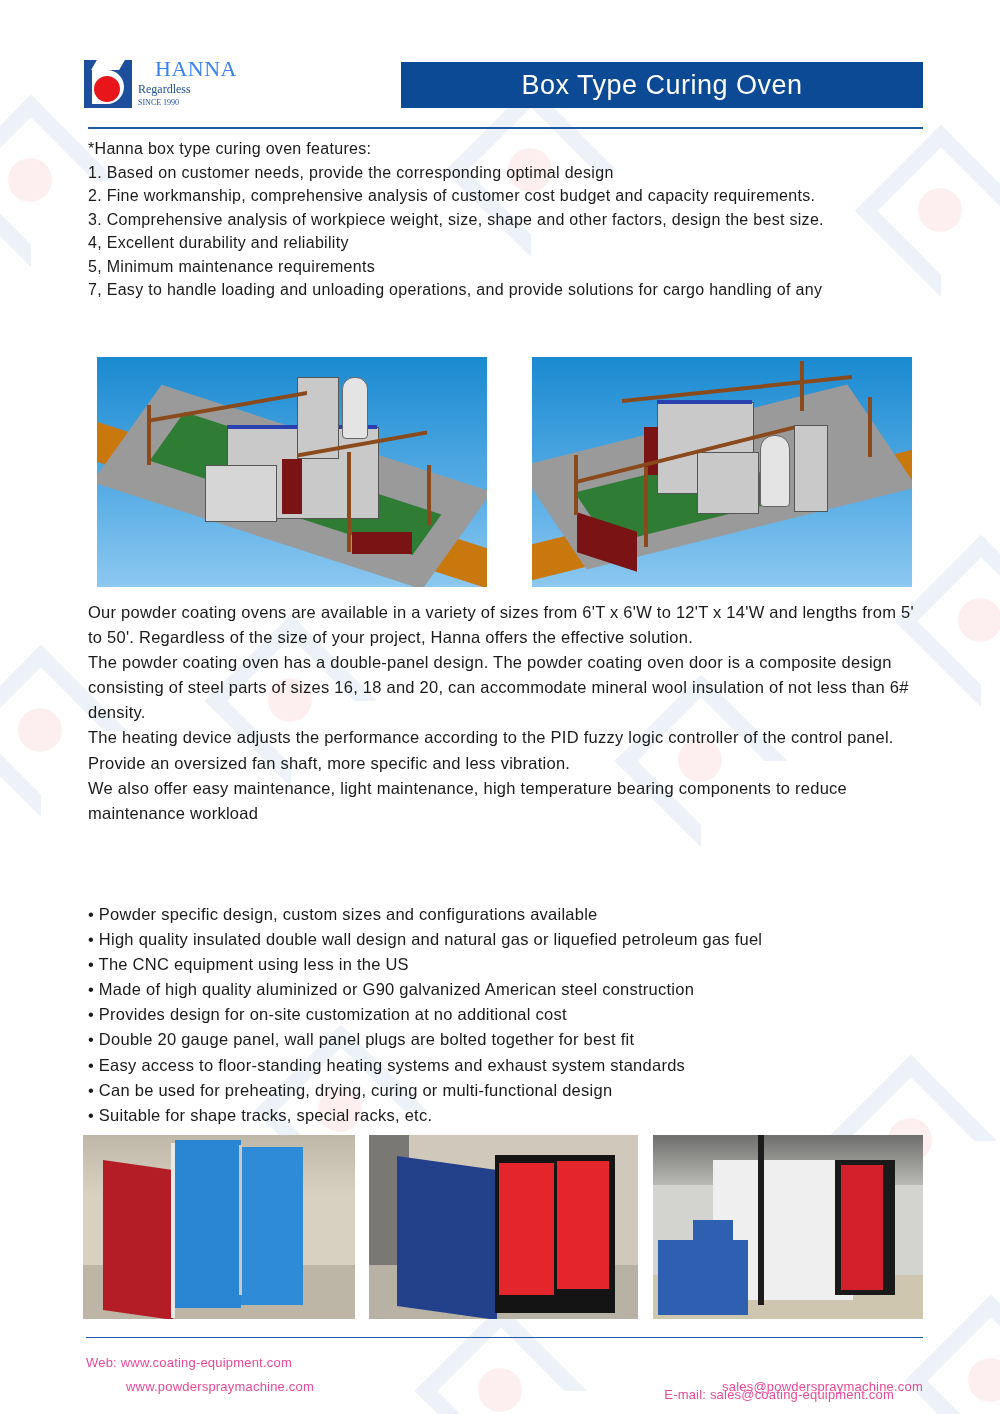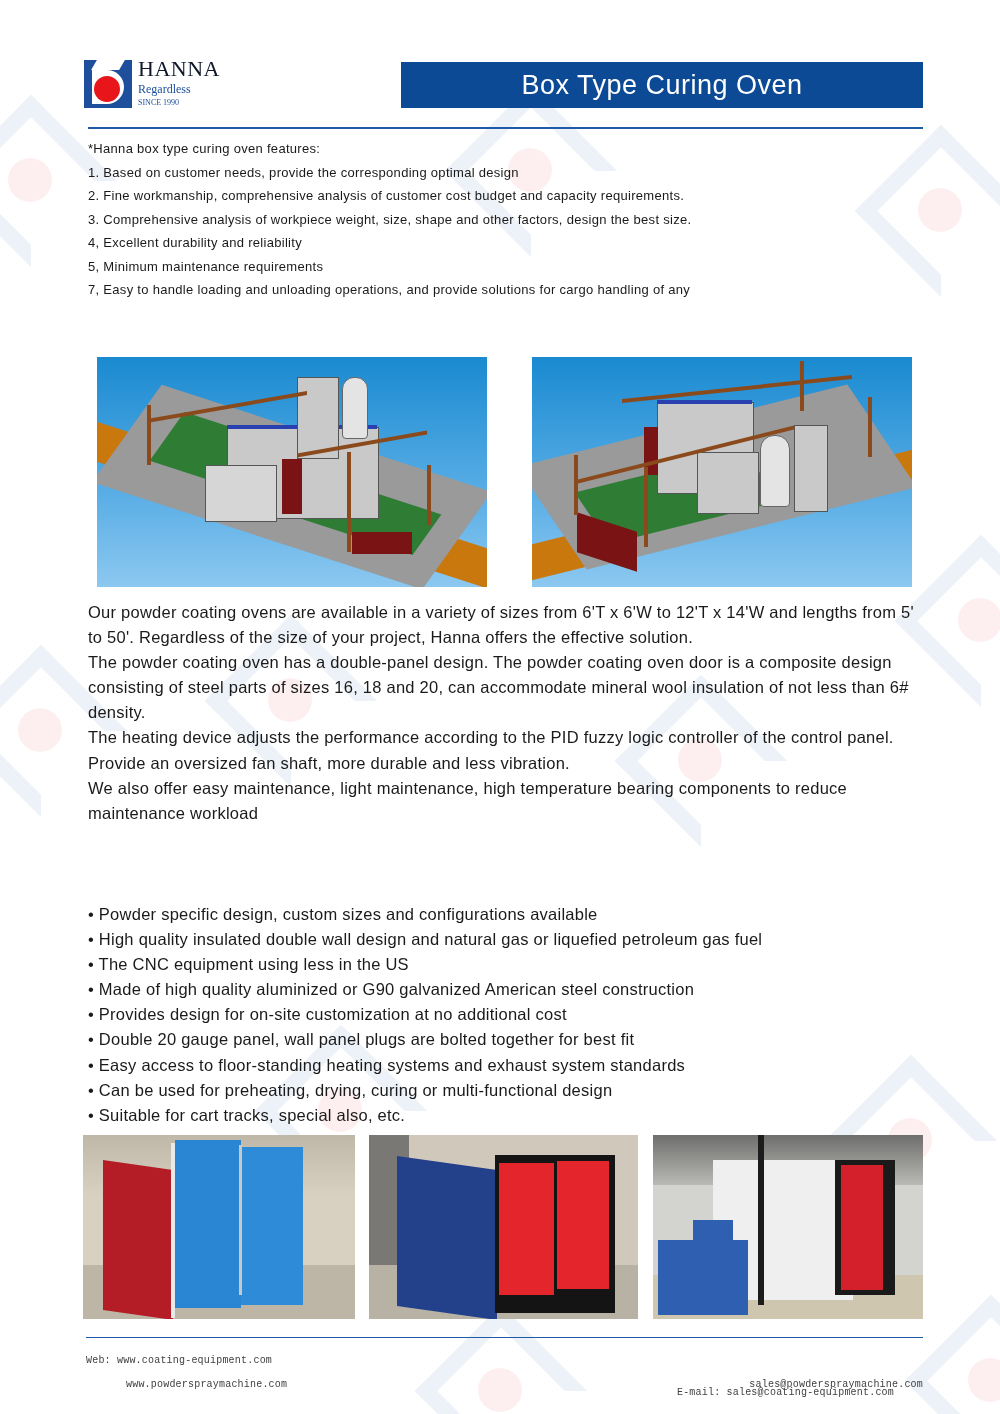--- a/index.html
+++ b/index.html
@@ -19,32 +19,32 @@
   .wm .dot {
     position: absolute; width: 44px; height: 44px; border-radius: 50%;
     background: #fde3e3; left: 38px; top: 38px;
   }
 
   .logo { position: absolute; left: 84px; top: 58px; width: 140px; height: 52px; }
   .logo-mark { position: absolute; left: 0; top: 2px; width: 48px; height: 48px; background: #1d4f9c; }
   .logo-mark .notch { position: absolute; left: 10px; top: 0; width: 28px; height: 10px; background: #fff; transform: skewX(-30deg); }
   .logo-mark .inner { position: absolute; left: 8px; top: 10px; width: 32px; height: 34px; background: #fff; border-radius: 0 18px 18px 0; }
   .logo-mark .red { position: absolute; left: 10px; top: 16px; width: 26px; height: 26px; border-radius: 50%; background: #e8151b; }
-  .logo-name { position: absolute; left: 54px; top: -2px; font-family: "Liberation Serif", serif; font-size: 22px; color: #0f172a; letter-spacing: 0.5px; }
+  .logo-name { position: absolute; left: 71px; top: -2px; font-family: "Liberation Serif", serif; font-size: 22px; color: #3b82f6; letter-spacing: 0.5px; }
   .logo-sub { position: absolute; left: 54px; top: 24px; font-family: "Liberation Serif", serif; font-size: 12px; color: #1d4f9c; }
   .logo-since { position: absolute; left: 54px; top: 40px; font-family: "Liberation Serif", serif; font-size: 8px; font-weight: normal; color: #1d4f9c; text-align: center; }
 
   .title-bar {
     position: absolute; left: 401px; top: 62px; width: 522px; height: 46px;
     background: #0c4a96; color: #fff; text-align: center;
     font-size: 27px; line-height: 46px; letter-spacing: 0.5px;
   }
   .hr-top { position: absolute; left: 88px; top: 127px; width: 835px; height: 2px; background: #1e5aa8; }
 
-  .features { position: absolute; left: 88px; top: 137px; width: 840px; font-size: 13px; line-height: 23.5px; letter-spacing: 0.3px; }
+  .features { position: absolute; left: 88px; top: 137px; width: 840px; font-size: 16px; line-height: 23.5px; letter-spacing: 0.3px; }
   .features .line { white-space: nowrap; }
   .features .cont { padding-left: 22px; }
 
   .render { position: absolute; top: 357px; height: 230px; overflow: hidden;
     background: linear-gradient(180deg, #1a8ad0 0%, #5aaee6 60%, #8cc8f0 100%); }
   .render.r1 { left: 97px; width: 390px; }
   .render.r2 { left: 532px; width: 380px; }
   .slab-top { position: absolute; background: #9a9a9a; }
   .slab-side { position: absolute; background: #c9780e; }
   .green { position: absolute; background: #2f7d35; }
@@ -58,21 +58,21 @@
   .body-text p { margin: 0; }
   .bullets { position: absolute; left: 88px; top: 902px; width: 840px; font-size: 16.5px; line-height: 25.1px; letter-spacing: 0.25px; }
   .bullets div { white-space: nowrap; }
 
   .photo { position: absolute; top: 1135px; height: 184px; overflow: hidden; }
   .p1 { left: 83px; width: 272px; background: #d8d0c0; }
   .p2 { left: 369px; width: 269px; background: #cfc8bb; }
   .p3 { left: 653px; width: 270px; background: #d3d3d0; }
 
   .hr-bot { position: absolute; left: 86px; top: 1337px; width: 837px; height: 1px; background: #1e5aa8; }
-  .footer { position: absolute; font-size: 10px; color: #404040; letter-spacing: 0.2px; font-family: Liberation Mono, monospace; }
+  .footer { position: absolute; font-size: 13px; color: #ec4899; letter-spacing: 0.2px; }
   .f-web { left: 86px; top: 1355px; }
   .f-web2 { left: 126px; top: 1379px; }
   .f-mail { right: 106px; top: 1355px; margin-top: 32px; }
   .f-mail2 { right: 77px; top: 1379px; }
 </style>
 </head>
 <body>
 
 <div class="wm" style="left:-30px;top:120px;">
     <div class="dia"></div>
@@ -178,34 +178,34 @@
   <div class="beam" style="left:112px;top:110px;width:4px;height:80px;"></div>
   <div class="beam" style="left:90px;top:30px;width:230px;height:4px;transform:skewY(-6deg);"></div>
   <div class="beam" style="left:268px;top:4px;width:4px;height:50px;"></div>
   <div class="beam" style="left:336px;top:40px;width:4px;height:60px;"></div>
 </div>
 
 <div class="body-text">
   <p>Our powder coating ovens are available in a variety of sizes from 6'T x 6'W to 12'T x 14'W and lengths from 5' to 50'. Regardless of the size of your project, Hanna offers the effective solution.</p>
   <p>The powder coating oven has a double-panel design. The powder coating oven door is a composite design consisting of steel parts of sizes 16, 18 and 20, can accommodate mineral wool insulation of not less than 6# density.</p>
   <p>The heating device adjusts the performance according to the PID fuzzy logic controller of the control panel.</p>
-  <p>Provide an oversized fan shaft, more durable and less vibration.</p>
+  <p>Provide an oversized fan shaft, more specific and less vibration.</p>
   <p>We also offer easy maintenance, light maintenance, high temperature bearing components to reduce maintenance workload</p>
 </div>
 
 <div class="bullets">
   <div>• Powder specific design, custom sizes and configurations available</div>
   <div>• High quality insulated double wall design and natural gas or liquefied petroleum gas fuel</div>
   <div>• The CNC equipment using less in the US</div>
   <div>• Made of high quality aluminized or G90 galvanized American steel construction</div>
   <div>• Provides design for on-site customization at no additional cost</div>
   <div>• Double 20 gauge panel, wall panel plugs are bolted together for best fit</div>
   <div>• Easy access to floor-standing heating systems and exhaust system standards</div>
   <div>• Can be used for preheating, drying, curing or multi-functional design</div>
-  <div>• Suitable for cart tracks, special also, etc.</div>
+  <div>• Suitable for shape tracks, special racks, etc.</div>
 </div>
 
 <div class="photo p1" title="Long red-panel curing oven with blue double doors">
   <div style="position:absolute;left:0;top:0;width:272px;height:60px;background:linear-gradient(#bfb7a8,#d8d0c0);"></div>
   <div style="position:absolute;left:0;top:130px;width:272px;height:54px;background:#bdb6a6;"></div>
   <div style="position:absolute;left:20px;top:30px;width:70px;height:150px;background:#b51d26;transform:skewY(8deg);"></div>
   <div style="position:absolute;left:88px;top:8px;width:4px;height:175px;background:#e9e9e9;"></div>
   <div style="position:absolute;left:92px;top:5px;width:66px;height:168px;background:#2a86d2;"></div>
   <div style="position:absolute;left:158px;top:12px;width:62px;height:158px;background:#2d8bd8;"></div>
   <div style="position:absolute;left:156px;top:10px;width:3px;height:150px;background:#c8c8c8;"></div>

